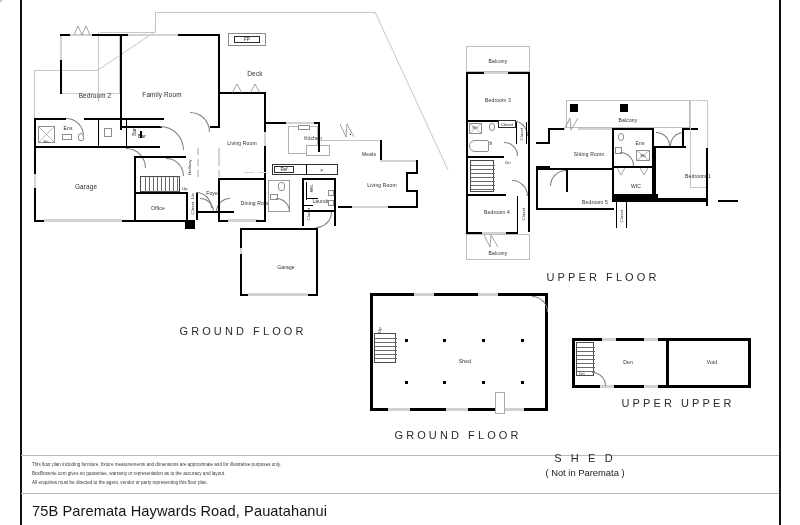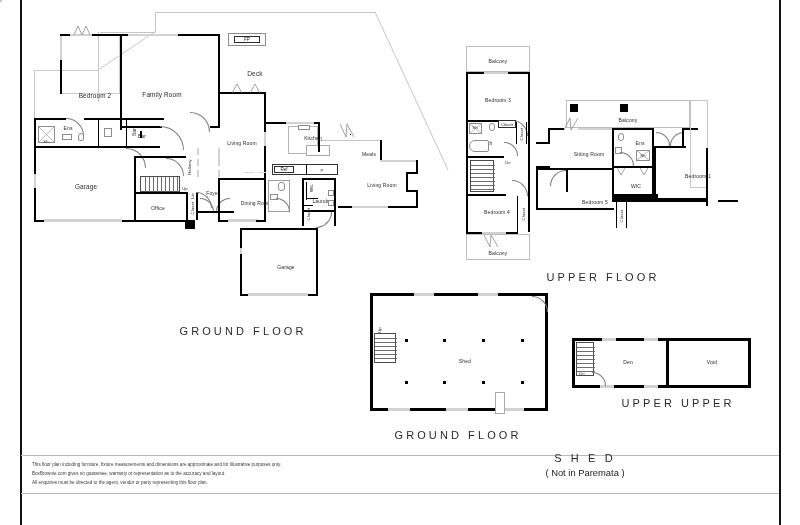--- a/index.html
+++ b/index.html
@@ -486,14 +486,15 @@
 
     <div class="floor-title" style="left:678px;top:397px;">UPPER UPPER</div>
   </div>
 
   <div class="disclaimer" style="left:32px;top:461px;width:420px;">
     <div>This floor plan including furniture, fixture measurements and dimensions are approximate and for illustrative purposes only.</div>
     <div>BoxBrownie.com gives no guarantee, warranty or representation as to the accuracy and layout.</div>
     <div>All enquiries must be directed to the agent, vendor or party representing this floor plan.</div>
   </div>
 
+  <div class="address" style="left:32px;top:503px;">75B Paremata Haywards Road, Pauatahanui</div>
 
 </div>
 
 </body></html>

